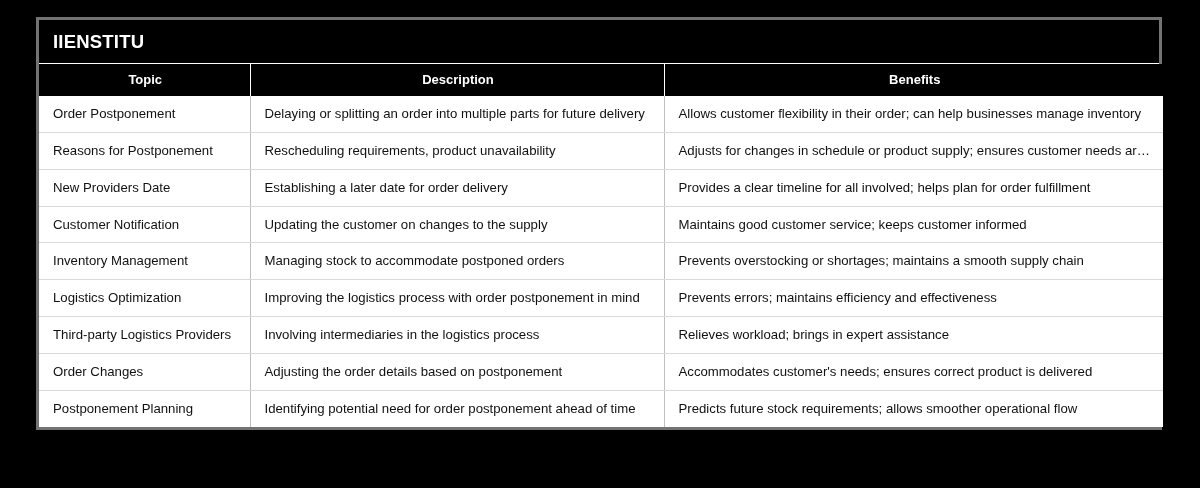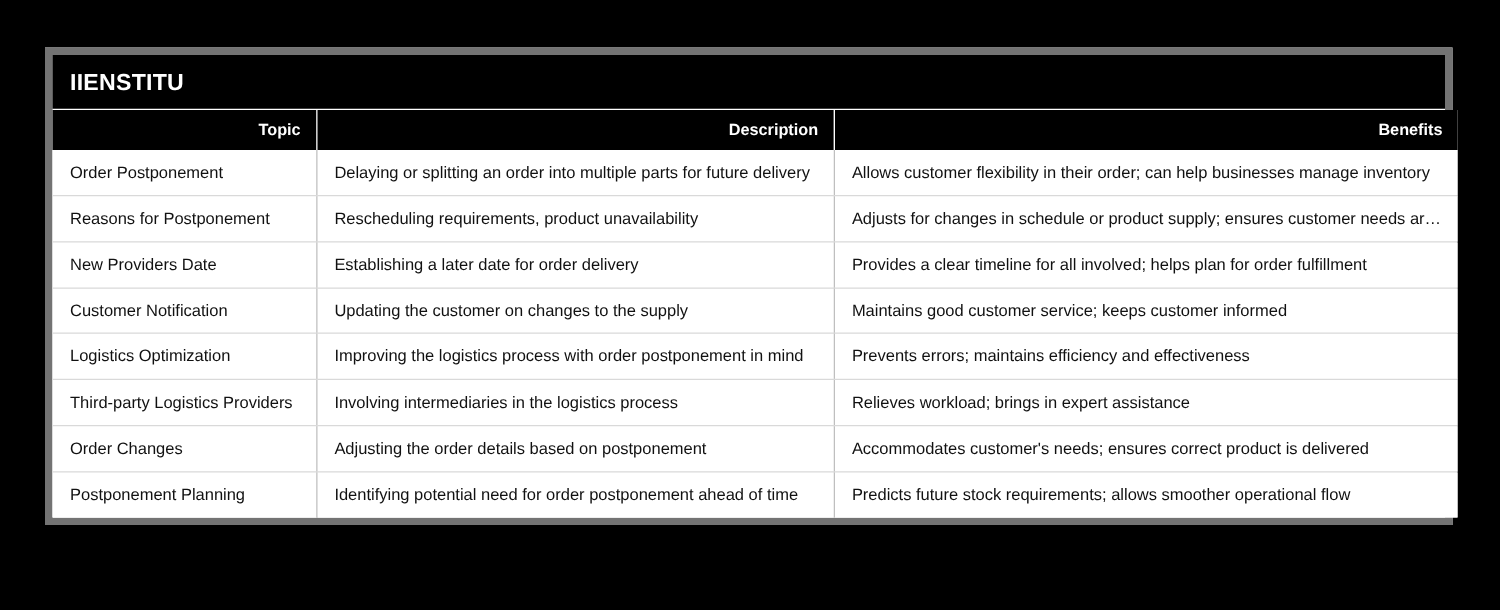--- a/index.html
+++ b/index.html
@@ -15,24 +15,24 @@
   .page {
     position: relative;
     width: 1200px;
     height: 488px;
     background: #000000;
   }
 
   .table-wrap {
     position: absolute;
     left: 36px;
-    top: 38px;
+    top: 17px;
     width: 1126px;
     background: #ffffff;
-    border: 6px solid #737373;
+    border: 3px solid #737373;
     box-sizing: border-box;
   }
 
   .brand-bar {
     background: #000000;
     color: #ffffff;
     height: 44px;
     display: flex;
     align-items: center;
     padding: 0 0 0 14px;
@@ -50,21 +50,21 @@
   table.data {
     border-collapse: collapse;
     width: 100%;
     table-layout: fixed;
     background: #ffffff;
   }
 
   table.data thead th {
     background: #000000;
     color: #ffffff;
-    text-align: right;
+    text-align: center;
     font-size: 13px;
     font-weight: bold;
     padding: 8px 12px 9px 14px;
     border-right: 1px solid #ffffff;
     box-sizing: border-box;
     height: 29px;
     vertical-align: middle;
   }
 
   table.data thead th:last-child {
@@ -137,20 +137,25 @@
           <td>New Providers Date</td>
           <td>Establishing a later date for order delivery</td>
           <td>Provides a clear timeline for all involved; helps plan for order fulfillment</td>
         </tr>
         <tr>
           <td>Customer Notification</td>
           <td>Updating the customer on changes to the supply</td>
           <td>Maintains good customer service; keeps customer informed</td>
         </tr>
         <tr>
+          <td>Inventory Management</td>
+          <td>Managing stock to accommodate postponed orders</td>
+          <td>Prevents overstocking or shortages; maintains a smooth supply chain</td>
+        </tr>
+        <tr>
           <td>Logistics Optimization</td>
           <td>Improving the logistics process with order postponement in mind</td>
           <td>Prevents errors; maintains efficiency and effectiveness</td>
         </tr>
         <tr>
           <td>Third-party Logistics Providers</td>
           <td>Involving intermediaries in the logistics process</td>
           <td>Relieves workload; brings in expert assistance</td>
         </tr>
         <tr>

